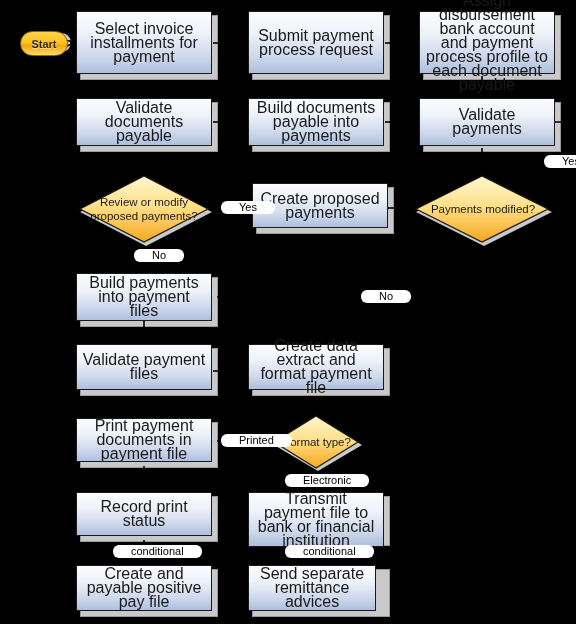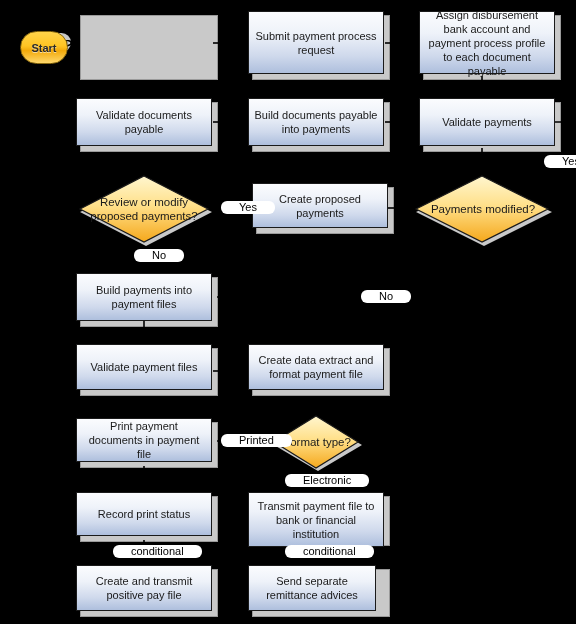--- a/index.html
+++ b/index.html
@@ -20,21 +20,21 @@
   .node {
     position: absolute;
     box-sizing: border-box;
     border: 1px solid #1a1a1a;
     background: linear-gradient(to bottom, #fbfcfe 0%, #eef2f9 35%, #cfd9ec 72%, #aebfdd 100%);
     display: flex;
     align-items: center;
     justify-content: center;
     text-align: center;
     color: #1a1a1a;
-    font-size: 11px;
+    font-size: 16px;
     line-height: 14px;
     padding: 2px 5px;
     z-index: 5;
   }
   .node .lbl { display: block; }
 
   
   .shadow {
     position: absolute;
     background: #c9c9c9;
@@ -159,25 +159,28 @@
     <line x1="316" y1="467" x2="316" y2="492" marker-end="url(#ah)"></line>
 
     <line x1="144" y1="466" x2="144" y2="492" marker-end="url(#ah)"></line>
 
     <line x1="144" y1="540" x2="144" y2="565" marker-end="url(#ah)"></line>
 
     <line x1="316" y1="540" x2="316" y2="565" marker-end="url(#ah)"></line>
   </svg>
 
   <div class="term-shadow" style="left:23px;top:33px;width:48px;height:19px;"></div>
-  <div class="terminator" style="left:20px;top:31px;width:48px;height:33px;">
+  <div class="terminator" style="left:20px;top:31px;width:48px;height:25px;">
     <span>Start</span>
   </div>
 
   <div class="shadow" style="left:80px;top:15px;width:136px;height:63px;"></div>
+  <div class="node" style="left:76px;top:11px;width:136px;height:63px;">
+    <span class="lbl">Select invoice installments for payment</span>
+  </div>
 
   <div class="shadow" style="left:252px;top:15px;width:136px;height:63px;"></div>
   <div class="node" style="left:248px;top:11px;width:136px;height:63px;">
     <span class="lbl">Submit payment process request</span>
   </div>
 
   <div class="shadow" style="left:423px;top:15px;width:136px;height:63px;"></div>
   <div class="node" style="left:419px;top:11px;width:136px;height:63px;">
     <span class="lbl">Assign disbursement bank account and payment process profile to each document payable</span>
   </div>
@@ -278,21 +281,21 @@
     <span class="lbl">Record print status</span>
   </div>
 
   <div class="shadow" style="left:252px;top:496px;width:136px;height:48px;"></div>
   <div class="node" style="left:248px;top:492px;width:136px;height:55px;">
     <span class="lbl">Transmit payment file to bank or financial institution</span>
   </div>
 
   <div class="shadow" style="left:80px;top:569px;width:136px;height:46px;"></div>
   <div class="node" style="left:76px;top:565px;width:136px;height:46px;">
-    <span class="lbl">Create and transmit positive pay file</span>
+    <span class="lbl">Create and payable positive pay file</span>
   </div>
 
   <div class="shadow" style="left:252px;top:569px;width:136px;height:46px;"></div>
   <div class="node" style="left:248px;top:565px;width:128px;height:46px;">
     <span class="lbl">Send separate remittance advices</span>
   </div>
 
   <div class="elabel" style="left:221px;top:201px;">Yes</div>
 
   <div class="elabel" style="left:134px;top:249px;">No</div>

